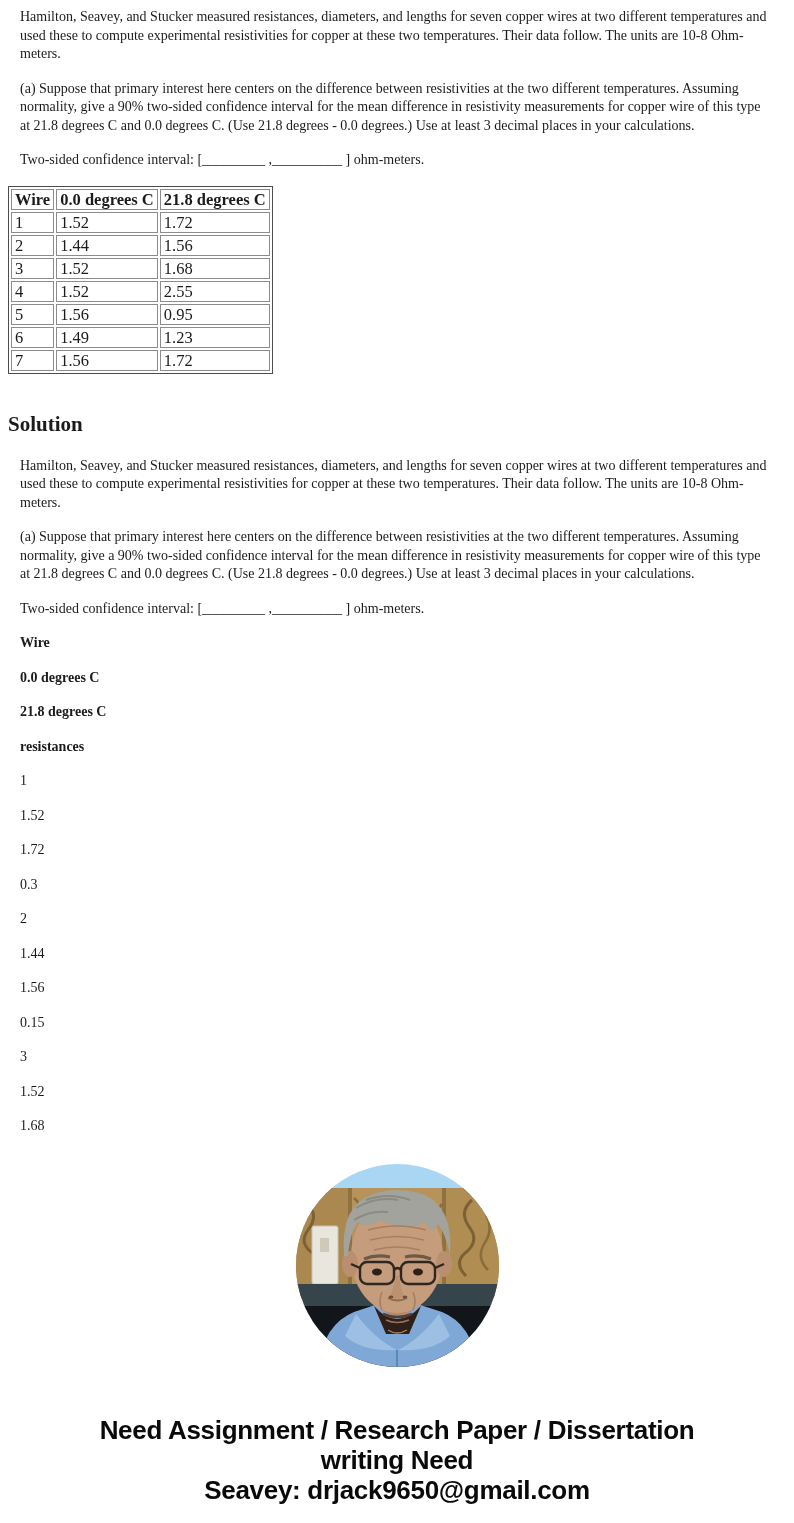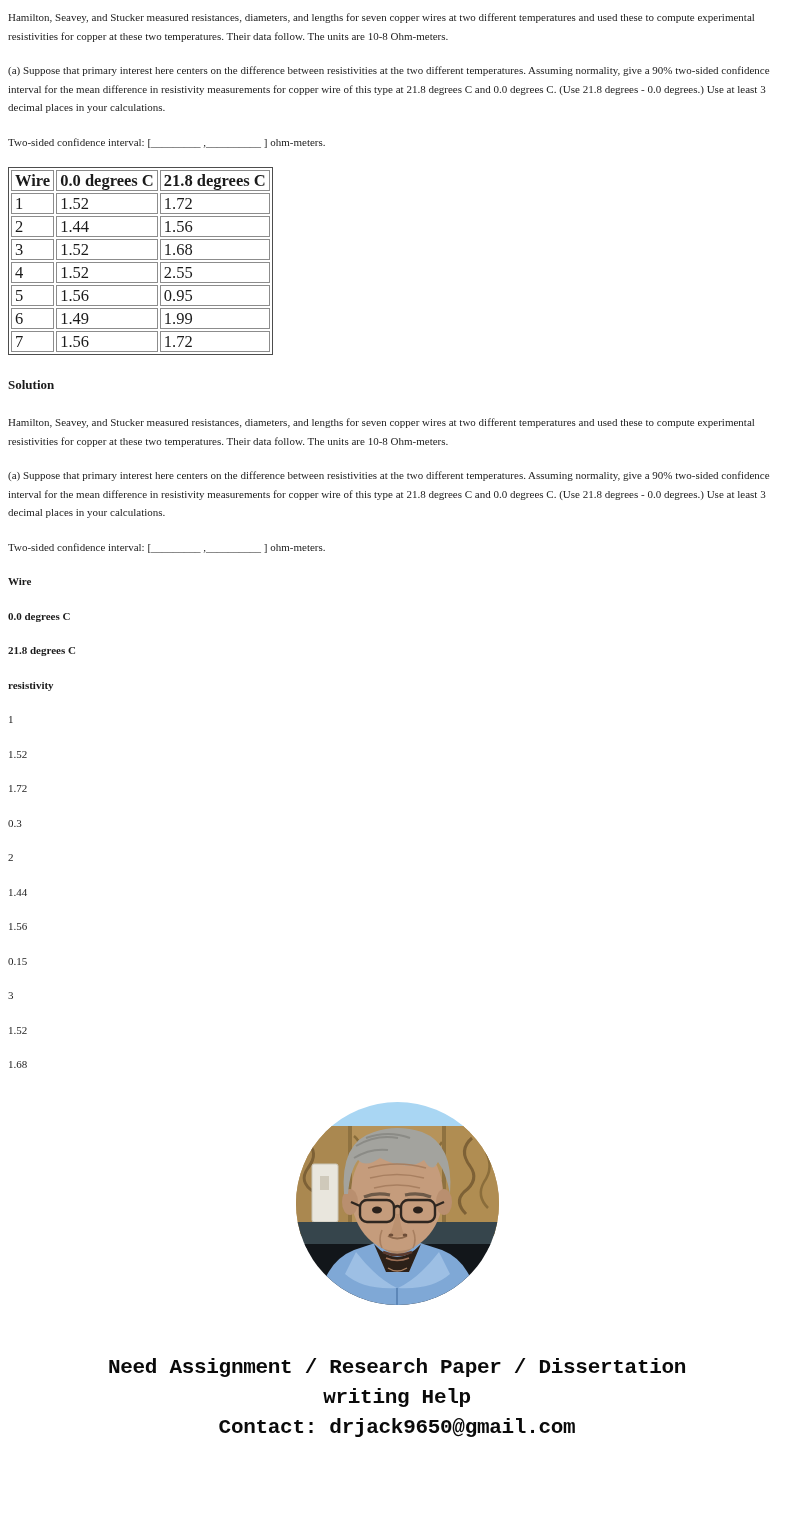--- a/index.html
+++ b/index.html
@@ -6,23 +6,23 @@
   body {
     width: 794px;
     height: 1523px;
     overflow: hidden;
     background: #ffffff;
     font-family: "Liberation Serif", serif;
     color: #1b1b1b;
   }
   .page { padding: 0 8px; }
   .page p {
-    font-size: 11px;
+    font-size: 14px;
     line-height: 18.5px;
-    margin: 16px 0;
+    margin: 16px 12px;
   }
   .page p.first { margin-top: 8px; }
   .bold { font-weight: bold; }
 
   
   table.data {
     border-collapse: separate;
     border-spacing: 2px;
     border: 1px solid #4d4d4d;
     margin: 14px 0 16px 0;
@@ -34,39 +34,39 @@
     line-height: 19px;
     text-align: left;
     white-space: nowrap;
   }
   table.data th { font-weight: bold; }
   table.data td.w1, table.data th.w1 { width: 34px; }
   table.data td.w2, table.data th.w2 { width: 88px; }
   table.data td.w3, table.data th.w3 { width: 98px; }
 
   h3.solution {
-    font-size: 13px;
+    font-size: 21px;
     font-weight: bold;
-    margin: 22px 0 20px 0;
+    margin: 38px 0 20px 0;
   }
 
   .avatar-wrap {
     width: 100%;
     margin-top: 28px;
     display: flex;
     justify-content: center;
   }
   .avatar-wrap svg { display: block; }
 
   .footer {
     margin-top: 48px;
     text-align: center;
-    font-family: Liberation Mono, monospace;
+    font-family: Liberation Sans, sans-serif;
     font-weight: bold;
-    font-size: 21px;
+    font-size: 26px;
     line-height: 30px;
     color: #0a0a0a;
     letter-spacing: -0.3px;
   }
 </style>
 </head>
 <body>
 
 <div class="page">
 
@@ -102,40 +102,40 @@
         <td class="w3">2.55</td>
       </tr>
       <tr>
         <td class="w1">5</td>
         <td class="w2">1.56</td>
         <td class="w3">0.95</td>
       </tr>
       <tr>
         <td class="w1">6</td>
         <td class="w2">1.49</td>
-        <td class="w3">1.99</td>
+        <td class="w3">1.23</td>
       </tr>
       <tr>
         <td class="w1">7</td>
         <td class="w2">1.56</td>
         <td class="w3">1.72</td>
       </tr>
     </tbody>
   </table>
 
   <h3 class="solution">Solution</h3>
 
   <p>Hamilton, Seavey, and Stucker measured resistances, diameters, and lengths for seven copper wires at two different temperatures and used these to compute experimental resistivities for copper at these two temperatures. Their data follow. The units are 10-8 Ohm-meters.</p>
   <p>(a) Suppose that primary interest here centers on the difference between resistivities at the two different temperatures. Assuming normality, give a 90% two-sided confidence interval for the mean difference in resistivity measurements for copper wire of this type at 21.8 degrees C and 0.0 degrees C. (Use 21.8 degrees - 0.0 degrees.) Use at least 3 decimal places in your calculations.</p>
   <p>Two-sided confidence interval: [_________ ,__________ ] ohm-meters.</p>
 
   <p class="bold">Wire</p>
   <p class="bold">0.0 degrees C</p>
   <p class="bold">21.8 degrees C</p>
-  <p class="bold">resistivity</p>
+  <p class="bold">resistances</p>
 
   <p>1</p>
   <p>1.52</p>
   <p>1.72</p>
   <p>0.3</p>
   <p>2</p>
   <p>1.44</p>
   <p>1.56</p>
   <p>0.15</p>
   <p>3</p>
@@ -209,17 +209,17 @@
         <path d="M87 150 q14 6 29 0" stroke="#5a3a2e" stroke-width="2.6" fill="none"></path>
         <path d="M90 156 q11 5 23 0" stroke="#9c6f55" stroke-width="1.6" fill="none"></path>
 
         <path d="M92 166 q9 6 19 0" stroke="#a87f60" stroke-width="1.4" fill="none"></path>
       </g>
     </svg>
   </div>
 
   <div class="footer">
     <div>Need Assignment / Research Paper / Dissertation</div>
-    <div>writing Help</div>
-    <div>Contact: drjack9650@gmail.com</div>
+    <div>writing Need</div>
+    <div>Seavey: drjack9650@gmail.com</div>
   </div>
 
 </div>
 
 </body></html>

